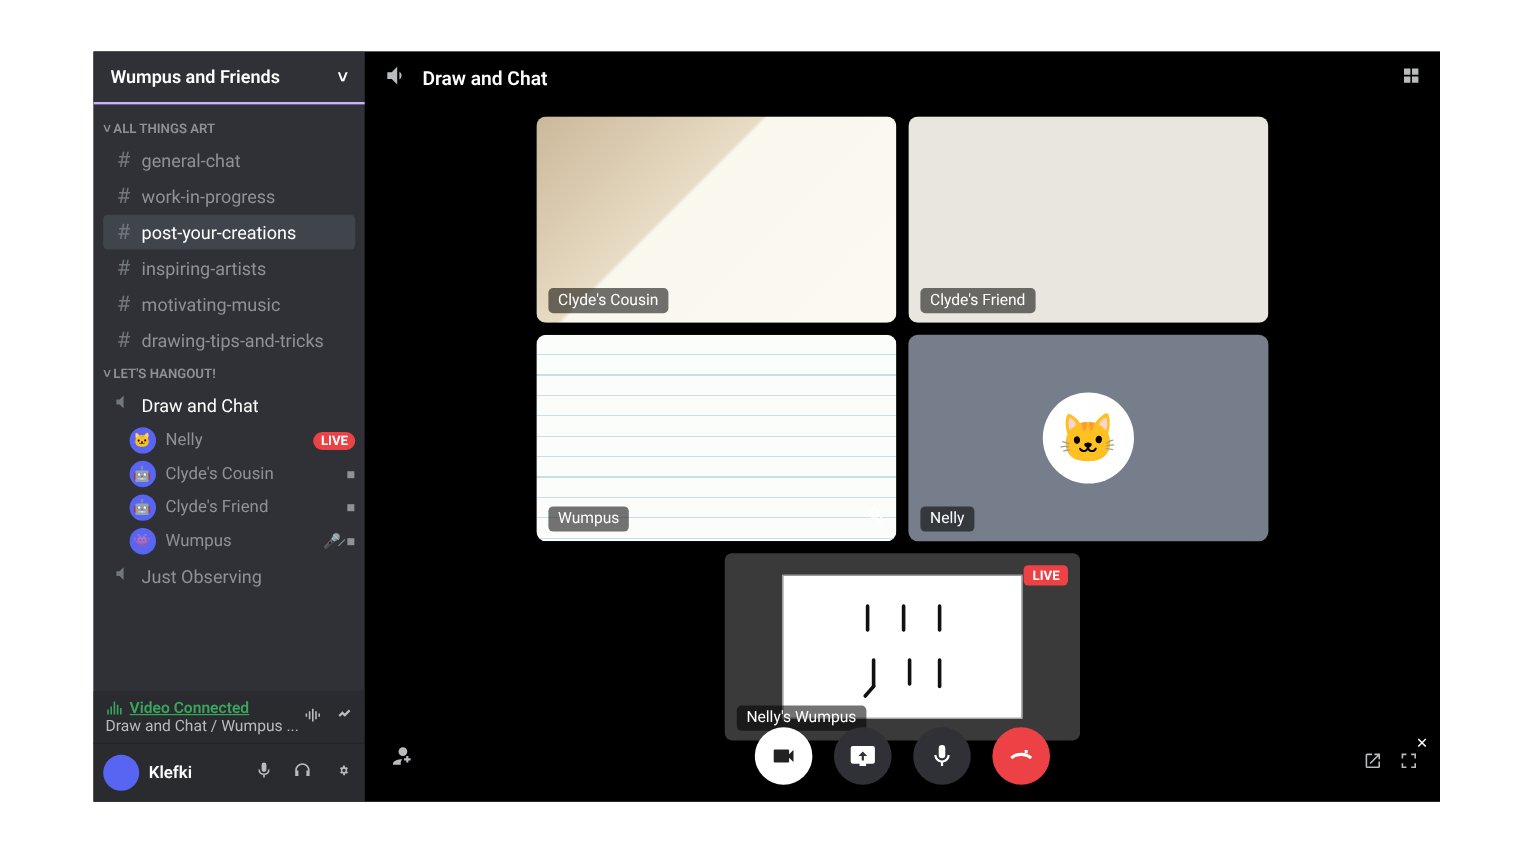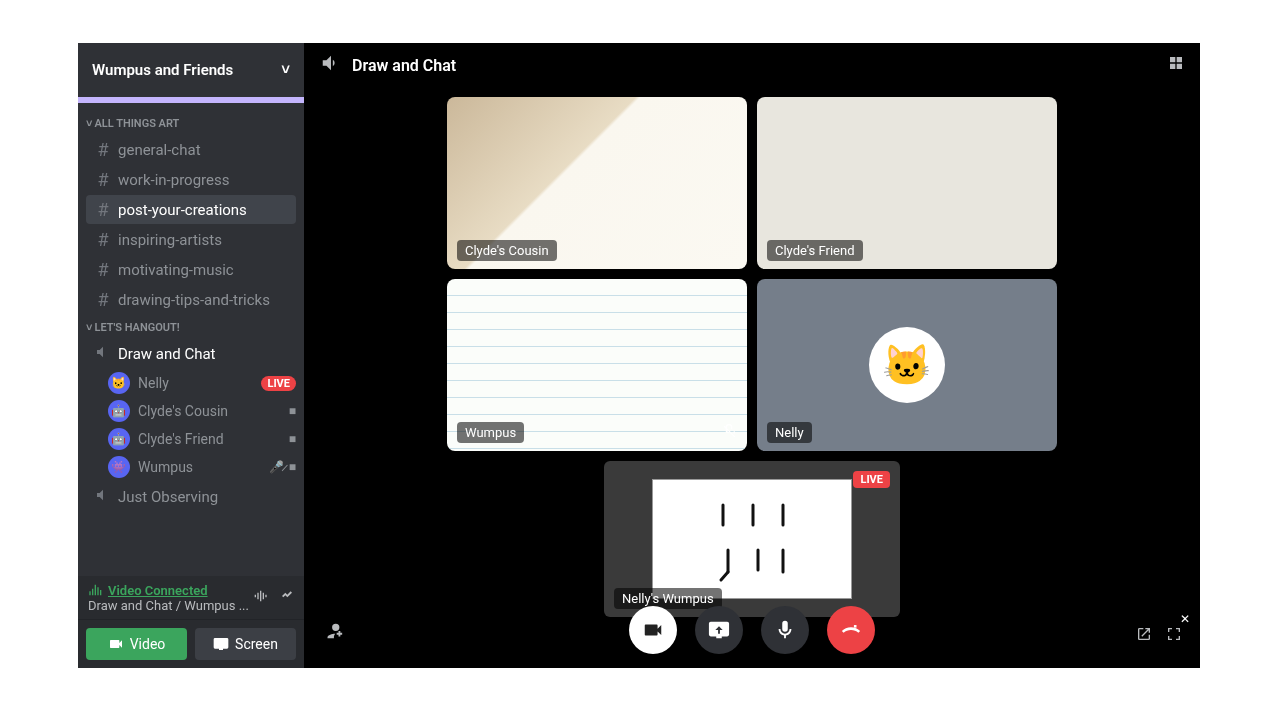--- a/index.html
+++ b/index.html
@@ -1,19 +1,19 @@
 <!DOCTYPE html>
 <html><head>
 <meta charset="utf-8">
 <style>
 * { margin:0; padding:0; box-sizing:border-box; font-family:-apple-system,BlinkMacSystemFont,"Segoe UI",Roboto,sans-serif; }
 body { background:#fff; width:1280px; height:720px; overflow:hidden; }
 .app { position:absolute; left:78px; top:43px; width:1122px; height:625px; background:#000; display:flex; }
 .sidebar { width:226px; background:#2f3136; display:flex; flex-direction:column; color:#8e9297; }
-.server-header { height:60px; background:#2f3136; border-bottom:6px solid #c4b5fd; display:flex; align-items:center; padding:0 14px; color:#fff; font-weight:600; font-size:15px; justify-content:space-between; cursor:pointer; }
+.server-header { height:44px; background:#2f3136; border-bottom:2px solid #c4b5fd; display:flex; align-items:center; padding:0 14px; color:#fff; font-weight:600; font-size:15px; justify-content:space-between; cursor:pointer; }
 .channels { flex:1; overflow-y:auto; padding-top:8px; }
 .category { font-size:11px; font-weight:600; text-transform:uppercase; color:#8e9297; padding:6px 8px 4px 8px; display:flex; align-items:center; gap:2px; cursor:pointer; }
 .channel { display:flex; align-items:center; gap:6px; padding:4px 8px; margin:1px 8px; border-radius:4px; font-size:15px; color:#8e9297; cursor:pointer; }
 .channel.active { background:#40444b; color:#fff; }
 .channel.voice-active { color:#fff; }
 .hash, .speaker { width:18px; text-align:center; font-size:18px; color:#72767d; }
 .voice-members { margin-left:22px; }
 .voice-member { display:flex; align-items:center; gap:8px; padding:3px 8px; font-size:14px; color:#8e9297; cursor:pointer; }
 .vm-avatar { width:22px; height:22px; border-radius:50%; background:#5865f2; display:flex; align-items:center; justify-content:center; font-size:12px; }
 .live-badge { background:#ed4245; color:#fff; font-size:11px; font-weight:700; padding:1px 6px; border-radius:8px; margin-left:auto; }
@@ -149,33 +149,32 @@
       </div>
       <div class="voice-status-right">
         <span><svg class="icon" viewBox="0 0 24 24">
               <path d="M4 10h2v4H4zm4-3h2v10H8zm4-3h2v16h-2zm4 3h2v10h-2zm4 3h2v4h-2z"></path>
             </svg></span>
         <span><svg class="icon" viewBox="0 0 24 24">
               <path d="M21 7l-2-2-5 5-3-3-5 5 2 2 3-3 3 3 7-7z"></path>
             </svg></span>
       </div>
     </div>
-    <div class="voice-btns">
-      <div class="vbtn green">
-          <svg class="icon" viewBox="0 0 24 24" style="fill:#fff">
-            <path d="M17 10.5V7a1 1 0 00-1-1H4a1 1 0 00-1 1v10a1 1 0 001 1h12a1 1 0 001-1v-3.5l4 4v-11l-4 4z"></path>
-          </svg>
-          <span>Video</span>
-        </div>
-      <div class="vbtn">
-          <svg class="icon" viewBox="0 0 24 24" style="fill:#fff">
-            <path d="M21 3H3a2 2 0 00-2 2v12a2 2 0 002 2h6v2h6v-2h6a2 2 0 002-2V5a2 2 0 00-2-2z"></path>
-          </svg>
-          <span>Screen</span>
-        </div>
+    <div class="user-panel">
+      <div class="avatar"></div>
+      <div class="name">Klefki</div>
+      <div class="ctrl"><svg class="icon" viewBox="0 0 24 24">
+            <path d="M12 14a3 3 0 003-3V5a3 3 0 00-6 0v6a3 3 0 003 3zm5-3a5 5 0 01-10 0H5a7 7 0 006 6.9V21h2v-3.1A7 7 0 0019 11h-2z"></path>
+          </svg></div>
+      <div class="ctrl"><svg class="icon" viewBox="0 0 24 24">
+            <path d="M12 3a9 9 0 00-9 9v7h4v-7H5a7 7 0 0114 0h-2v7h4v-7a9 9 0 00-9-9z"></path>
+          </svg></div>
+      <div class="ctrl"><svg class="icon" viewBox="0 0 24 24">
+            <path d="M19.4 13l.6-1-.6-1 1.5-1.2-1-1.7-1.9.4-.8-.7-.3-1.9h-2l-.3 1.9-.8.7-1.9-.4-1 1.7L12.6 11l-.6 1 .6 1-1.5 1.2 1 1.7 1.9-.4.8.7.3 1.9h2l.3-1.9.8-.7 1.9.4 1-1.7L19.4 13zM16 14a2 2 0 110-4 2 2 0 010 4z"></path>
+          </svg></div>
     </div>
   </div>
 
   <div class="main">
     <div class="main-header">
       <span class="spk"><svg class="icon lg" viewBox="0 0 24 24">
             <path d="M3 9v6h4l5 5V4L7 9H3zm13 3a4 4 0 00-2-3.5v7A4 4 0 0016 12z"></path>
           </svg></span>
       <span>Draw and Chat</span>
       <div class="right">

